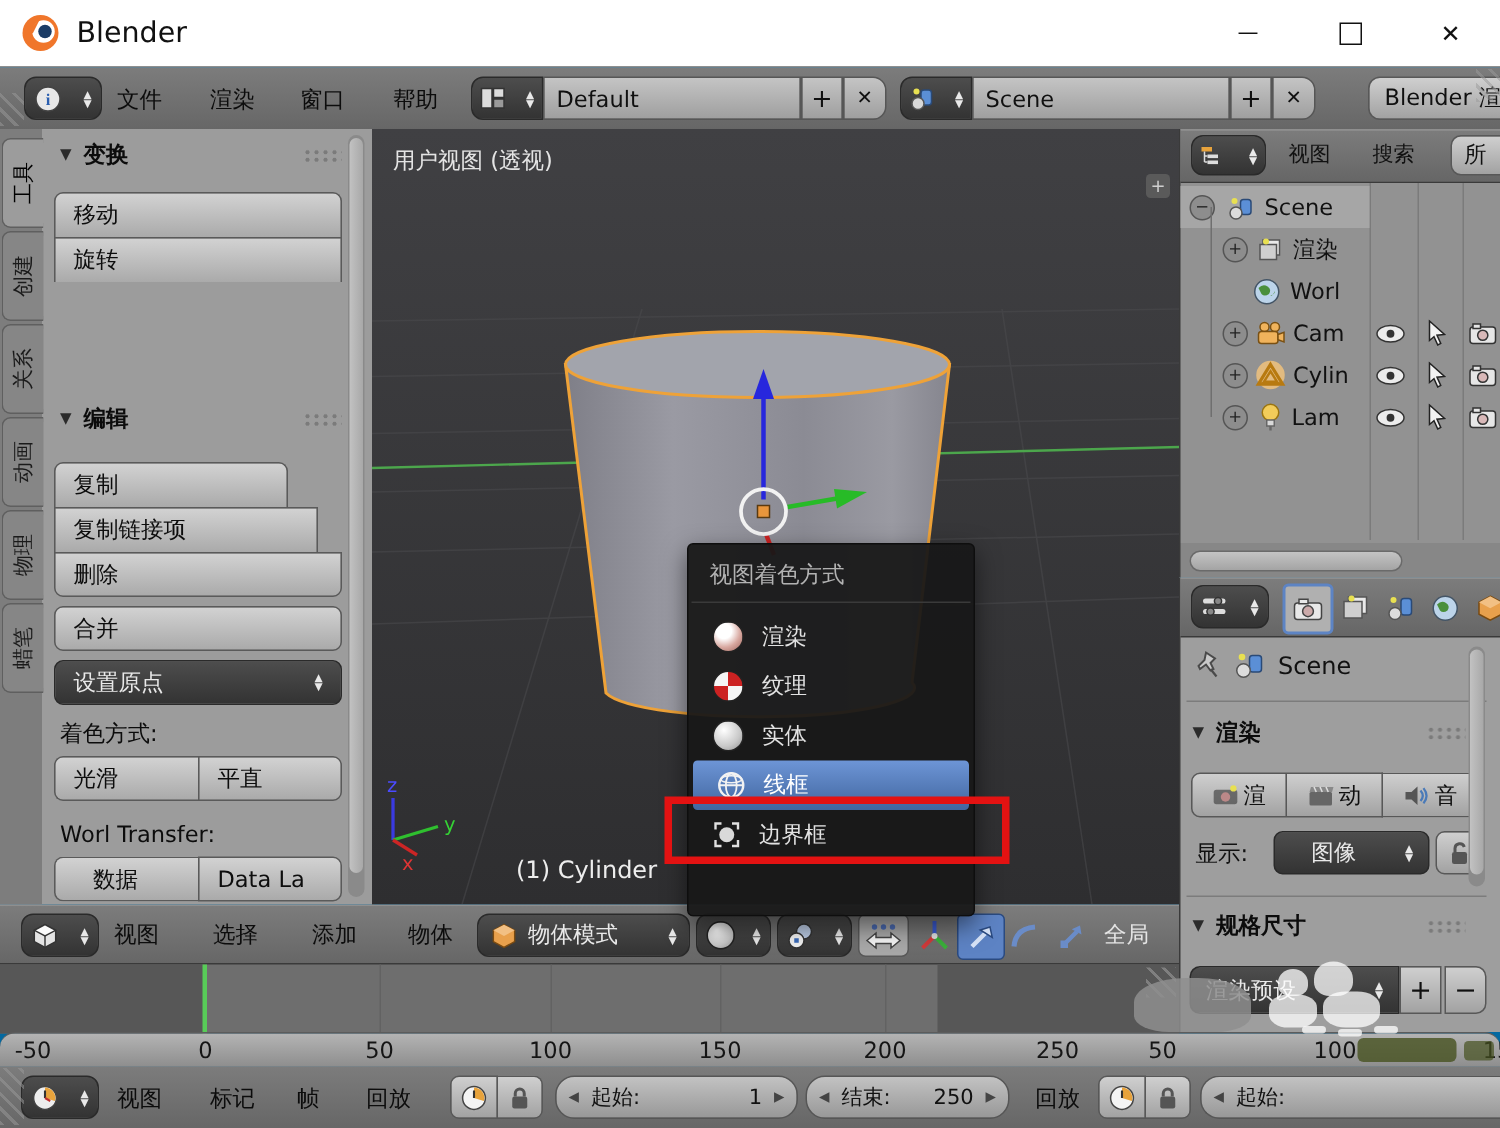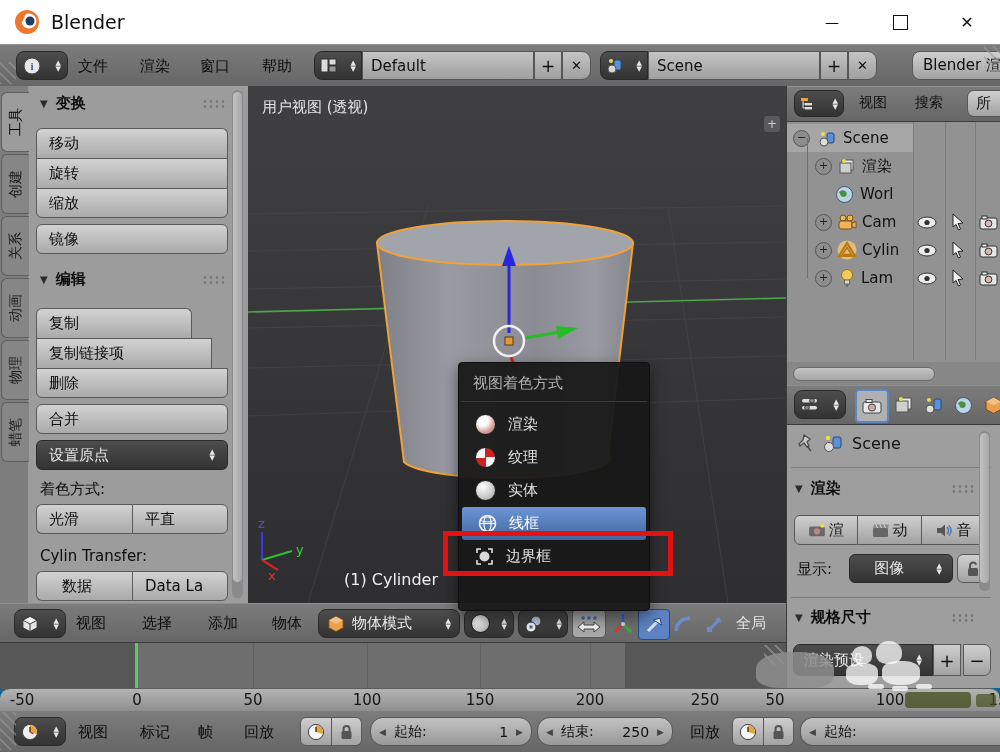--- a/index.html
+++ b/index.html
@@ -143,26 +143,20 @@
       <span class="tri">▼</span>
       <span class="panel-title">变换</span>
       <span class="grip" style="margin-left:auto;"></span>
     </div>
     <div class="abs shelfbtn grp-top" style="left:36px;top:42px;width:192px;height:30px;align-items:center;">
         <span>移动</span>
       </div>
     <div class="abs shelfbtn grp-mid" style="left:36px;top:72px;width:192px;height:30px;">
         <span>旋转</span>
       </div>
-    <div class="abs shelfbtn grp-bot" style="left:36px;top:102px;width:192px;height:30px;">
-        <span>缩放</span>
-      </div>
-    <div class="abs shelfbtn rnd" style="left:36px;top:138px;width:192px;height:30px;">
-        <span>镜像</span>
-      </div>
 
     <div class="abs" style="left:40px;top:182px;width:188px;height:22px;display:flex;align-items:center;">
       <span class="tri">▼</span>
       <span class="panel-title">编辑</span>
       <span class="grip" style="margin-left:auto;"></span>
     </div>
     <div class="abs shelfbtn grp-top" style="left:36px;top:222px;width:156px;height:30px;">
         <span>复制</span>
       </div>
     <div class="abs shelfbtn grp-mid" style="left:36px;top:252px;width:176px;height:30px;">
@@ -181,21 +175,21 @@
     </div>
 
     <div class="abs" style="left:40px;top:394px;font-size:15px;color:#0c0c0c;">着色方式:</div>
     <div class="abs shelfbtn" style="left:36px;top:418px;width:96px;height:30px;border-radius:6px 0 0 6px;border-right:none;">
         <span>光滑</span>
       </div>
     <div class="abs shelfbtn" style="left:132px;top:418px;width:96px;height:30px;border-radius:0 6px 6px 0;">
         <span>平直</span>
       </div>
 
-    <div class="abs" style="left:40px;top:461px;font-size:15px;color:#0c0c0c;">Cylin Transfer:</div>
+    <div class="abs" style="left:40px;top:461px;font-size:15px;color:#0c0c0c;">Worl Transfer:</div>
     <div class="abs shelfbtn" style="left:36px;top:485px;width:96px;height:30px;border-radius:6px 0 0 6px;border-right:none;padding-left:25px;">
         <span>数据</span>
       </div>
     <div class="abs shelfbtn" style="left:132px;top:485px;width:96px;height:30px;border-radius:0 6px 6px 0;">
         <span>Data La</span>
       </div>
 
     <div class="abs" style="left:232px;top:4px;width:11px;height:508px;background:#8a8a8a;border-radius:6px;">
       <div style="position:absolute;left:1px;top:2px;width:9px;height:490px;background:linear-gradient(90deg,#c2c2c2,#a8a8a8);border-radius:6px;"></div>
     </div>

